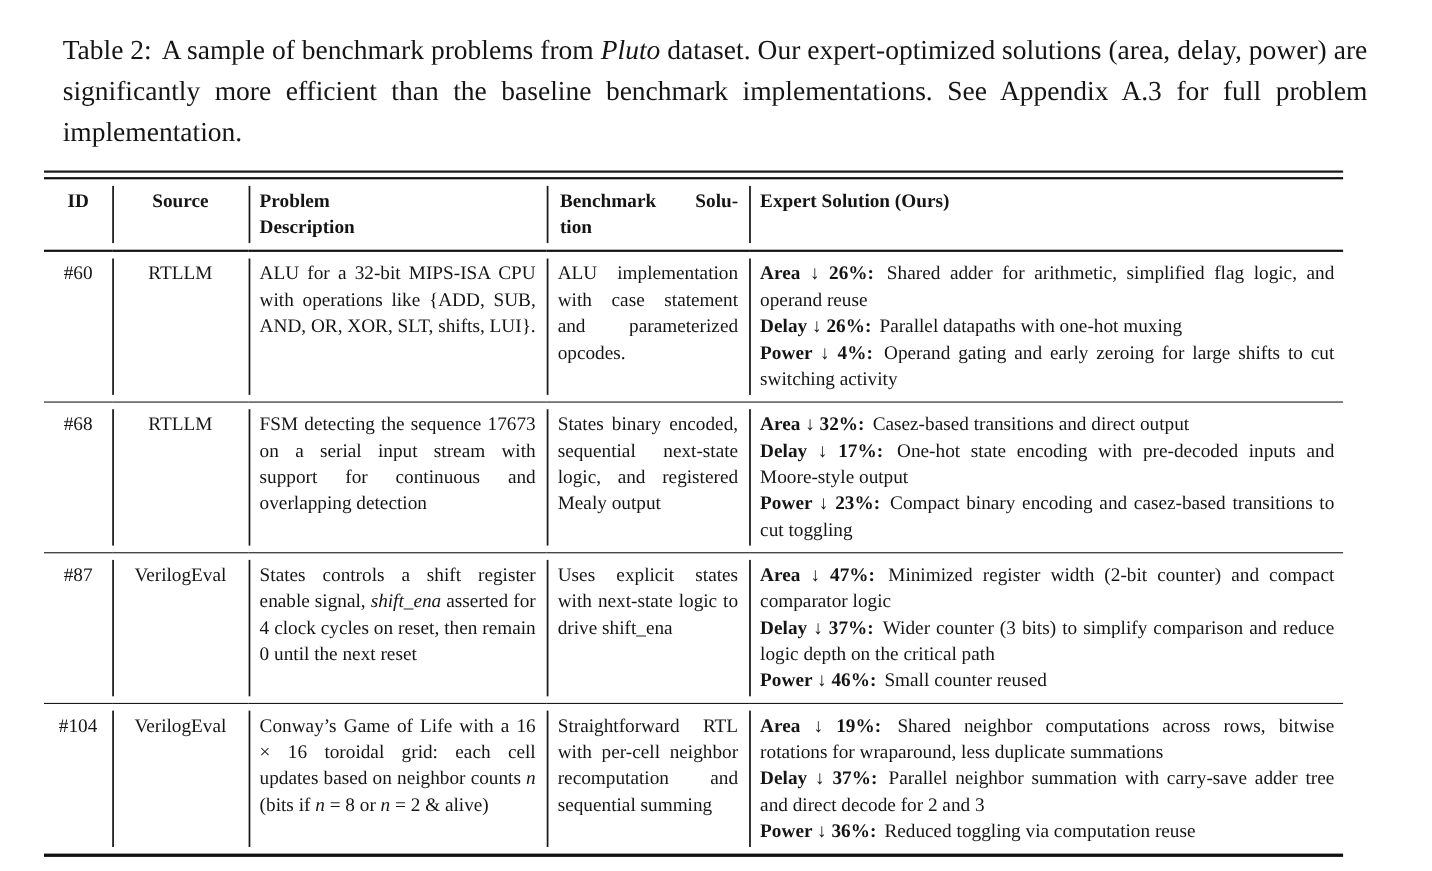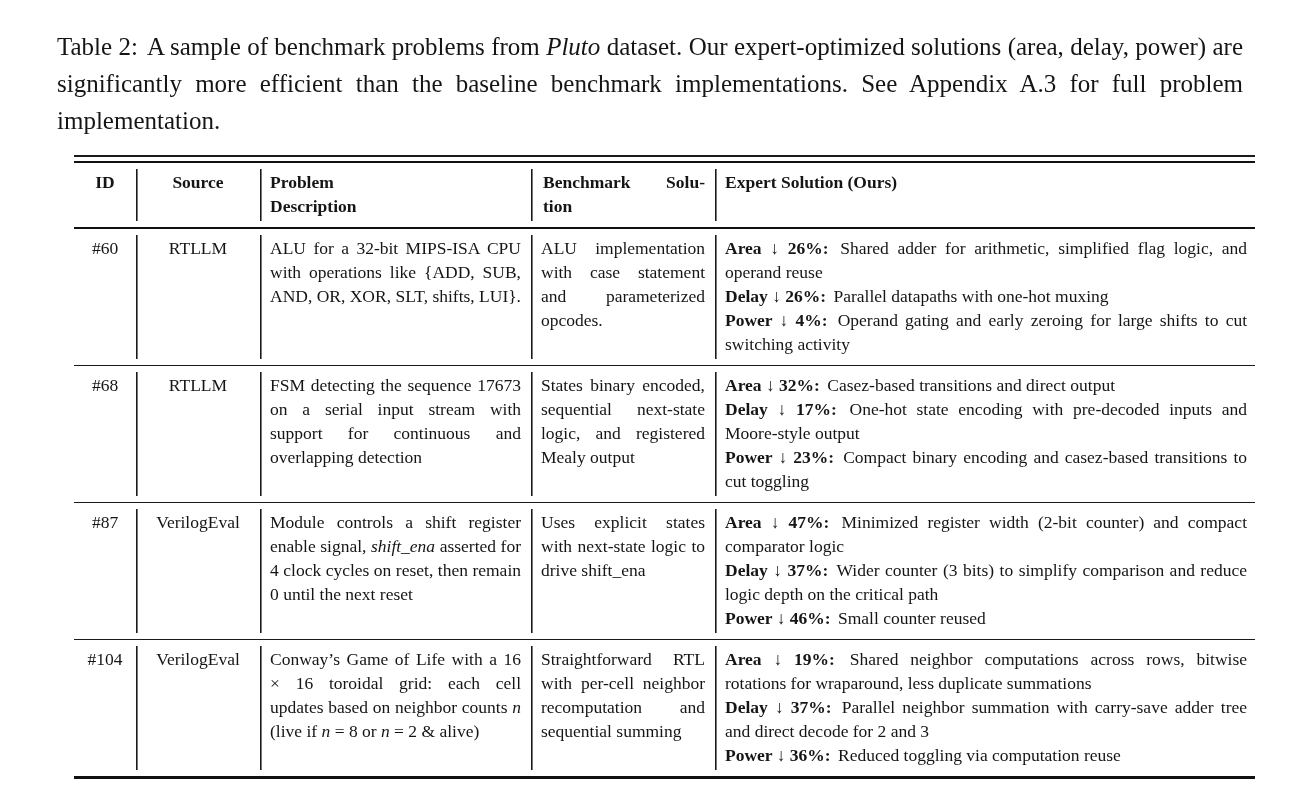--- a/index.html
+++ b/index.html
@@ -15,21 +15,21 @@
   
   .caption {
     position: absolute; left: 57px; top: 28px; width: 1186px;
     font-size: 25px; line-height: 37px;
     text-align: justify; color: #151515;
   }
   .cap-prefix { margin-right: 9px; }
   .it { font-style: italic; }
 
   
-  .table-wrap { position: absolute; left: 74px; top: 155px; width: 1181px; }
+  .table-wrap { position: absolute; left: 40px; top: 155px; width: 1181px; }
   .rule-thin  { height: 1.5px; background: #1a1a1a; }
   .rule-gap   { height: 4px; background: transparent; }
   .rule-thick { height: 2.5px; background: #111; }
   .rule-bottom { height: 3.2px; background: #111; }
 
   table.bench {
     width: 100%;
     border-collapse: collapse;
     table-layout: fixed;
   }
@@ -116,32 +116,32 @@
             <td class="col-benchmark vline just">States binary encoded, sequential next-state logic, and registered Mealy output</td>
             <td class="col-expert vline">
               <div class="metric"><b>Area ↓ 32%:</b> Casez-based transitions and direct output</div>
               <div class="metric"><b>Delay ↓ 17%:</b> One-hot state encoding with pre-decoded inputs and Moore-style output</div>
               <div class="metric"><b>Power ↓ 23%:</b> Compact binary encoding and casez-based transitions to cut toggling</div>
             </td>
           </tr>
           <tr>
             <td class="col-id">#87</td>
             <td class="col-source vline">VerilogEval</td>
-            <td class="col-problem vline just"><span>Module controls a shift register enable signal, </span><i class="it">shift_ena</i><span> asserted for 4 clock cycles on reset, then remain 0 until the next reset</span></td>
+            <td class="col-problem vline just"><span>States controls a shift register enable signal, </span><i class="it">shift_ena</i><span> asserted for 4 clock cycles on reset, then remain 0 until the next reset</span></td>
             <td class="col-benchmark vline just">Uses explicit states with next-state logic to drive shift_ena</td>
             <td class="col-expert vline">
               <div class="metric"><b>Area ↓ 47%:</b> Minimized register width (2-bit counter) and compact comparator logic</div>
               <div class="metric"><b>Delay ↓ 37%:</b> Wider counter (3 bits) to simplify comparison and reduce logic depth on the critical path</div>
               <div class="metric"><b>Power ↓ 46%:</b> Small counter reused</div>
             </td>
           </tr>
           <tr>
             <td class="col-id">#104</td>
             <td class="col-source vline">VerilogEval</td>
-            <td class="col-problem vline just"><span>Conway’s Game of Life with a 16 × 16 toroidal grid: each cell updates based on neighbor counts </span><i class="it">n</i><span> (live if </span><i class="it">n</i><span> = 8 or </span><i class="it">n</i><span> = 2 &amp; alive)</span></td>
+            <td class="col-problem vline just"><span>Conway’s Game of Life with a 16 × 16 toroidal grid: each cell updates based on neighbor counts </span><i class="it">n</i><span> (bits if </span><i class="it">n</i><span> = 8 or </span><i class="it">n</i><span> = 2 &amp; alive)</span></td>
             <td class="col-benchmark vline just">Straightforward RTL with per-cell neighbor recomputation and sequential summing</td>
             <td class="col-expert vline">
               <div class="metric"><b>Area ↓ 19%:</b> Shared neighbor computations across rows, bitwise rotations for wraparound, less duplicate summations</div>
               <div class="metric"><b>Delay ↓ 37%:</b> Parallel neighbor summation with carry-save adder tree and direct decode for 2 and 3</div>
               <div class="metric"><b>Power ↓ 36%:</b> Reduced toggling via computation reuse</div>
             </td>
           </tr>
         </tbody>
     </table>
 

